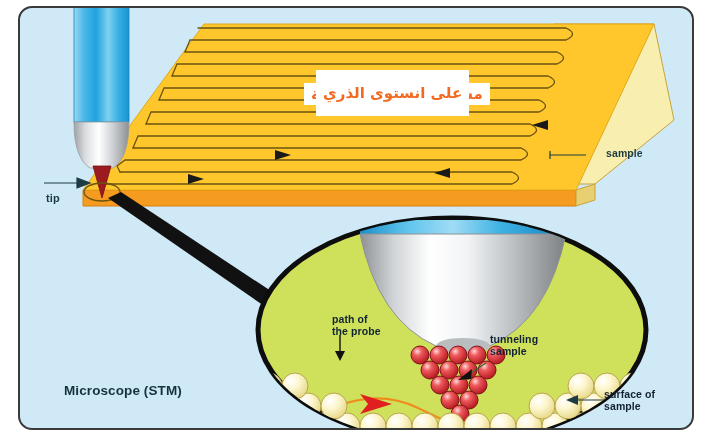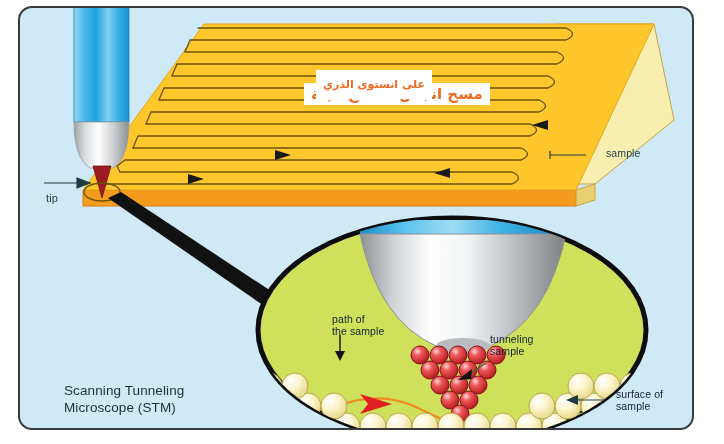--- a/index.html
+++ b/index.html
@@ -3,33 +3,33 @@
 <meta charset="utf-8">
 <style>
   html,body{margin:0;padding:0;background:#ffffff;}
   body{width:724px;height:444px;overflow:hidden;
        font-family:"Liberation Sans","DejaVu Sans",sans-serif;}
   #stage{position:relative;width:724px;height:444px;background:#ffffff;}
   #frame{position:absolute;left:18px;top:6px;width:676px;height:424px;
          background:#cfe9f7;border:2px solid #3a3a3a;border-radius:14px;
          overflow:hidden;box-sizing:border-box;}
   svg{position:absolute;left:0;top:0;}
-  .lbl{position:absolute;font-weight:normal;color:#1d3b42;letter-spacing:.1px;
+  .lbl{position:absolute;font-weight:bold;color:#1d3b42;letter-spacing:.1px;
        line-height:1.12;white-space:nowrap;}
   #tip-label{left:10px;top:184px;font-size:11px;margin-left:16px;}
   #sample-label{left:586px;top:140px;font-size:10.5px;}
   #path-label{left:282px;top:305px;font-size:10.5px;color:#123;line-height:1.15;margin-left:30px;}
   #tunnel-label{left:470px;top:325px;font-size:10.5px;color:#123;line-height:1.15;}
-  #surface-label{left:596px;top:380px;font-size:10.5px;color:#123;line-height:1.15;}
+  #surface-label{left:584px;top:380px;font-size:10.5px;color:#123;line-height:1.15;}
   #stm-title{left:44px;top:375px;font-size:13.5px;color:#16323a;line-height:1.25;}
   .arabic{position:absolute;background:#ffffff;color:#f26a21;
           font-family:"DejaVu Sans",sans-serif;font-weight:bold;
           direction:rtl;text-align:center;white-space:nowrap;}
   #ar1{left:284px;top:38px;font-size:15px;padding:2px 7px;margin-top:37px;}
-  #ar2{left:296px;top:62px;font-size:11px;padding:8px 7px;}
+  #ar2{left:296px;top:62px;font-size:15px;padding:14px 7px;}
 </style>
 </head>
 <body>
 
 <div id="stage">
   <div id="frame">
 
     <svg width="676" height="424" viewBox="0 0 676 424">
       <defs>
         <linearGradient id="gBlue" x1="0" y1="0" x2="1" y2="0">
@@ -226,35 +226,34 @@
         <polygon points="558,387 546,392 558,397" fill="#1d3b42"></polygon>
       </g>
     </svg>
 
     <div class="lbl" id="tip-label">tip</div>
 
     <div class="lbl" id="sample-label">sample</div>
 
     <div class="lbl" id="path-label">
       <div>path of</div>
-      <div>the sample</div>
+      <div>the probe</div>
     </div>
 
     <div class="lbl" id="tunnel-label">
       <div>tunneling</div>
       <div>sample</div>
     </div>
 
     <div class="lbl" id="surface-label">
       <div>surface of</div>
       <div>sample</div>
     </div>
 
     <div class="lbl" id="stm-title">
-      <div>Scanning Tunneling</div>
       <div>Microscope (STM)</div>
     </div>
 
     <div class="arabic" id="ar1">مسح انجس  لسطح عينة</div>
     <div class="arabic" id="ar2">على انستوى الذري</div>
 
   </div>
 </div>
 
 </body></html>

